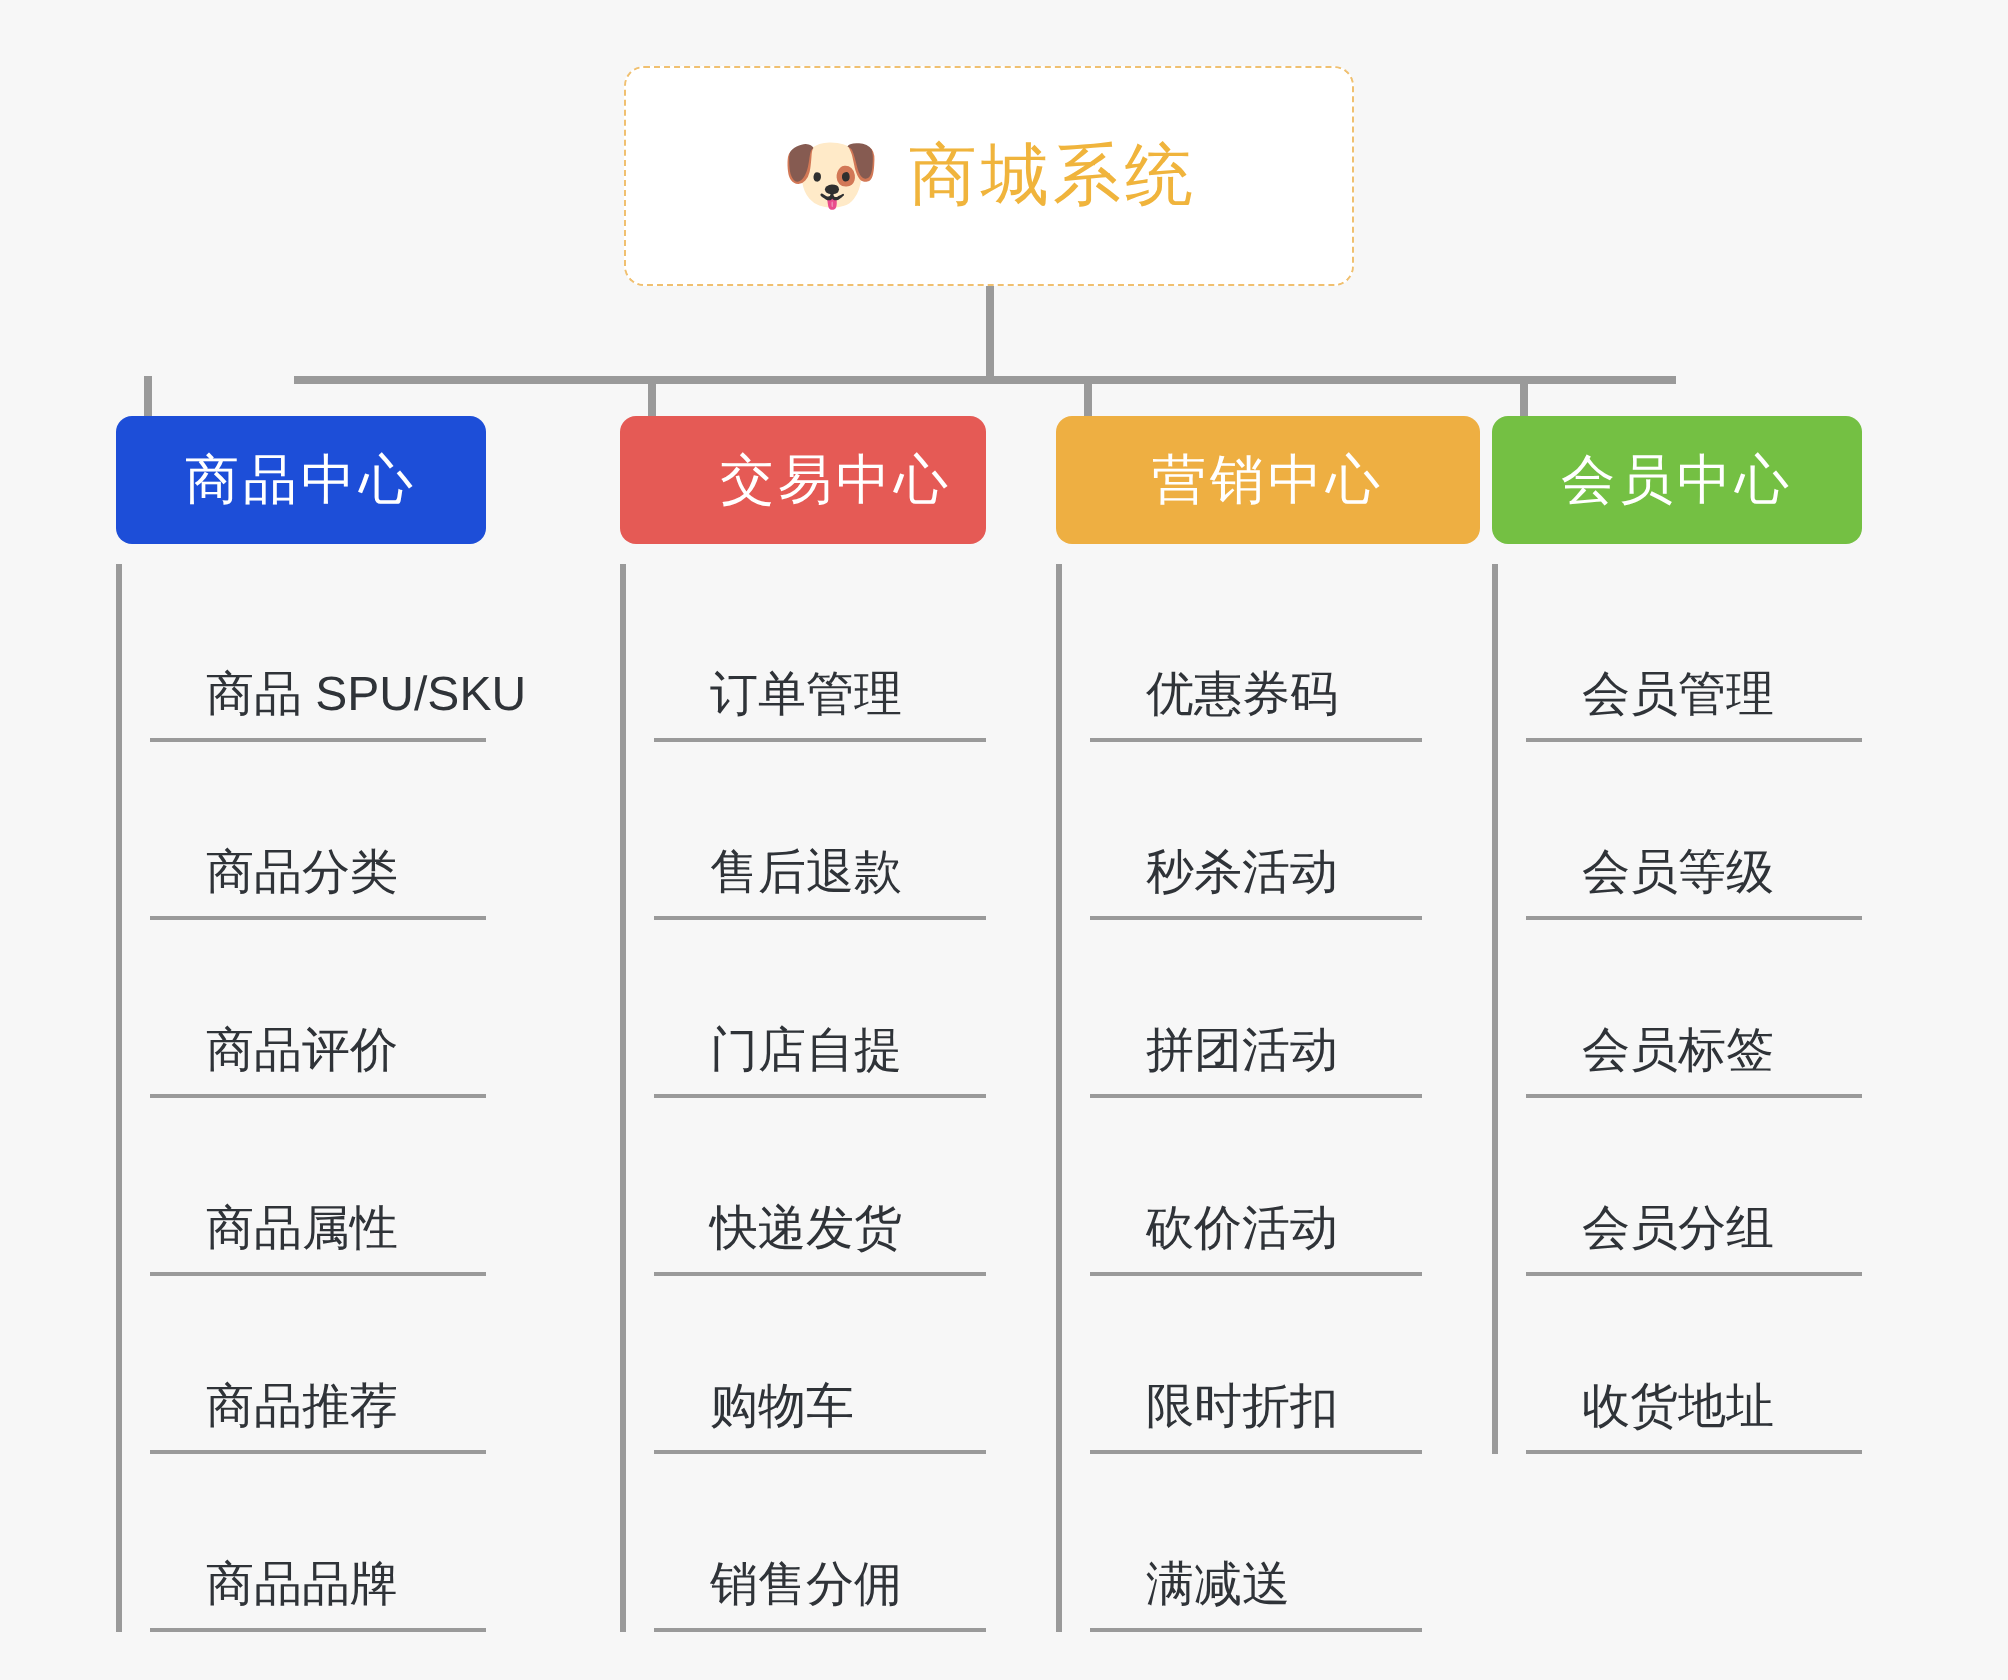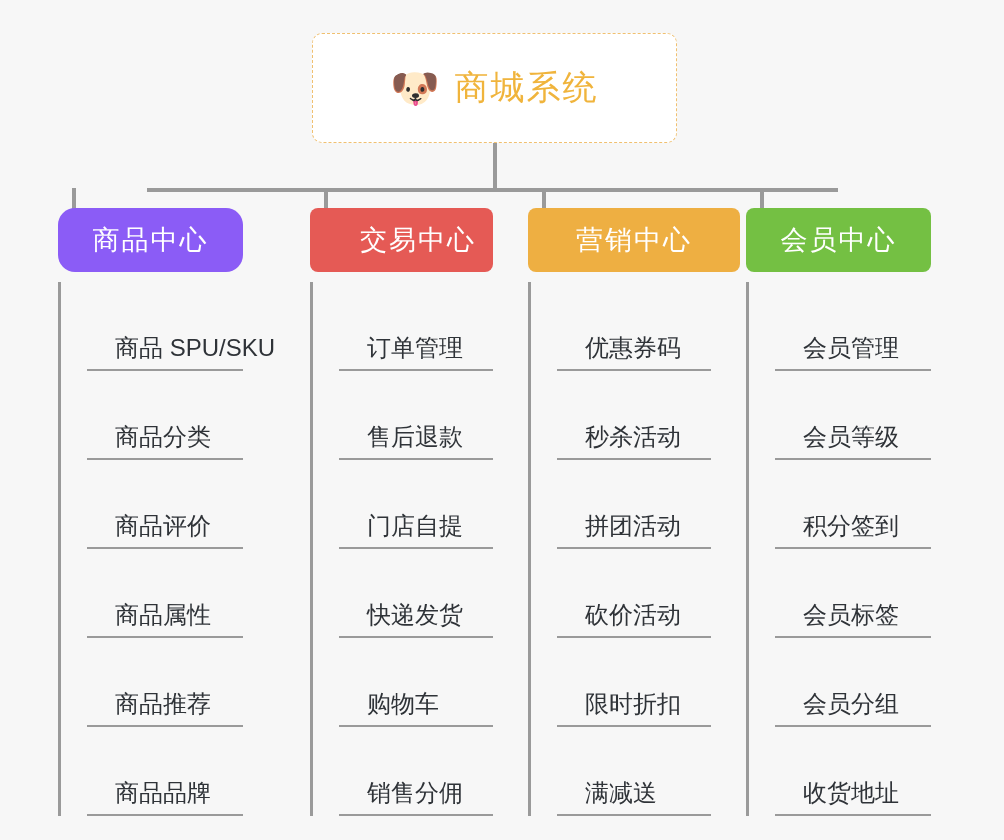--- a/index.html
+++ b/index.html
@@ -85,21 +85,21 @@
     color: #ffffff;
     font-size: 27px;
     letter-spacing: 2px;
     white-space: nowrap;
   }
 
   
   .leaf-list {
     position: relative;
     margin-top: 10px;
-    padding-left: 26px;
+    padding-left: 14px;
     border-left: 3px solid #9a9a9a;
   }
   .leaf-item {
     position: relative;
     height: 89px;
     box-sizing: border-box;
     display: flex;
     align-items: flex-end;
     justify-content: flex-start;
     border-bottom: 2px solid #9a9a9a;
@@ -125,21 +125,21 @@
   </div>
 
   <div class="conn conn-stem"></div>
   <div class="conn conn-bus"></div>
   <div class="conn conn-drop" id="drop-0" style="left: 72px;"></div>
   <div class="conn conn-drop" id="drop-1" style="left: 324px;"></div>
   <div class="conn conn-drop" id="drop-2" style="left: 542px;"></div>
   <div class="conn conn-drop" id="drop-3" style="left: 760px;"></div>
 
   <div class="column" id="column-0" style="left: 58px; width: 185px;">
-    <div class="cat-header" id="header-0" style="background: #8b5cf6; width: 185px; border-radius: 17px;">
+    <div class="cat-header" id="header-0" style="background: #1d4ed8; width: 185px;">
       <span>商品中心</span>
     </div>
     <div class="leaf-list">
       <div class="leaf-item">
           <span class="leaf-label">商品 SPU/SKU</span>
         </div>
       <div class="leaf-item">
           <span class="leaf-label">商品分类</span>
         </div>
       <div class="leaf-item">
@@ -214,23 +214,20 @@
       <span>会员中心</span>
     </div>
     <div class="leaf-list">
       <div class="leaf-item">
           <span class="leaf-label">会员管理</span>
         </div>
       <div class="leaf-item">
           <span class="leaf-label">会员等级</span>
         </div>
       <div class="leaf-item">
-          <span class="leaf-label">积分签到</span>
-        </div>
-      <div class="leaf-item">
           <span class="leaf-label">会员标签</span>
         </div>
       <div class="leaf-item">
           <span class="leaf-label">会员分组</span>
         </div>
       <div class="leaf-item">
           <span class="leaf-label">收货地址</span>
         </div>
     </div>
   </div>

